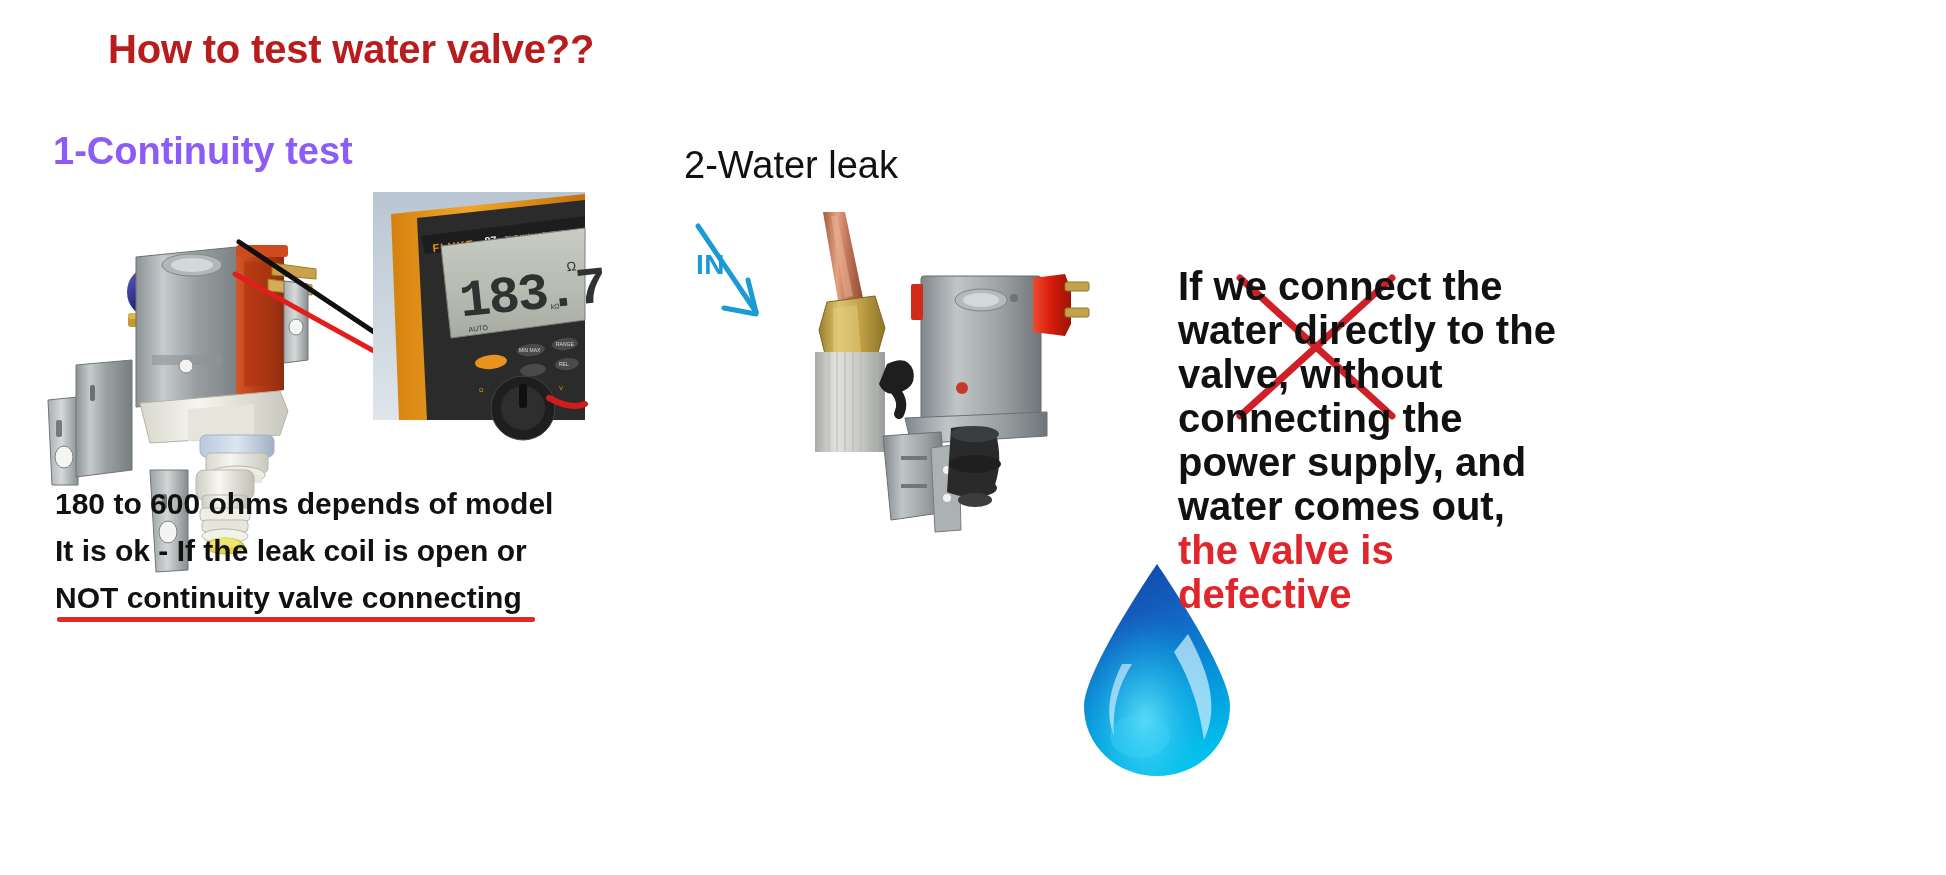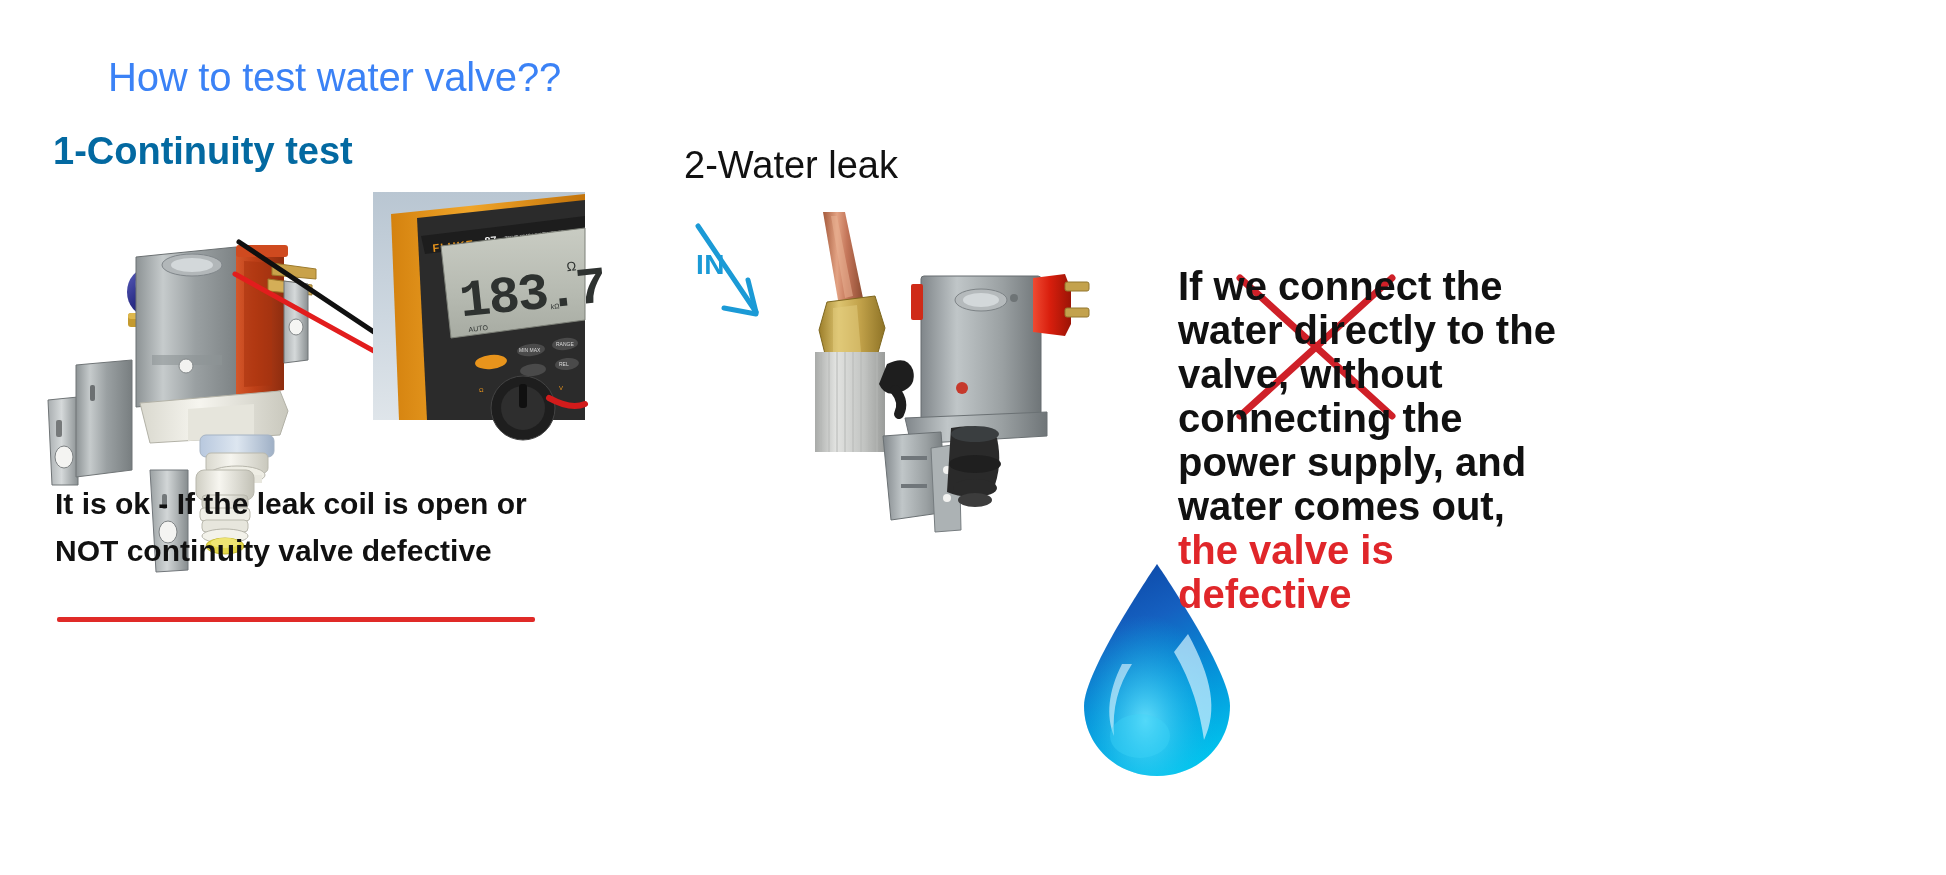--- a/index.html
+++ b/index.html
@@ -2,22 +2,22 @@
 <html><head>
 <meta charset="utf-8">
 <style>
   html,body{margin:0;padding:0;background:#fff;}
   body{width:1946px;height:875px;position:relative;overflow:hidden;
        font-family:"Liberation Sans", sans-serif;color:#111;}
 
   .abs{position:absolute;}
 
   
-  #main-title{left:108px;top:27px;font-size:40px;font-weight:normal;letter-spacing:-.2px;color:#3b82f6;white-space:nowrap;margin-top:28px;}
-  #heading-1{left:53px;top:130px;font-size:38px;font-weight:bold;color:#0369a1;white-space:nowrap;}
+  #main-title{left:108px;top:27px;font-size:40px;font-weight:bold;letter-spacing:-.2px;color:#b91c1c;white-space:nowrap;}
+  #heading-1{left:53px;top:130px;font-size:38px;font-weight:bold;color:#8b5cf6;white-space:nowrap;}
   #heading-2{left:684px;top:144px;font-size:38px;font-weight:normal;color:#111;white-space:nowrap;}
 
   #left-note{left:55px;top:480px;width:620px;font-size:30px;font-weight:bold;line-height:47px;color:#111;}
   #left-note div{white-space:nowrap;}
   #red-underline{left:57px;top:617px;width:478px;height:5px;background:#e02a28;border-radius:2px;}
 
   #right-note{left:1178px;top:264px;width:380px;font-size:40px;font-weight:bold;line-height:44px;color:#111;}
   .red-text{color:#e0262a;}
 
   #in-label{left:696px;top:249px;font-size:28px;font-weight:bold;color:#1b9ad6;letter-spacing:.5px;}
@@ -189,22 +189,23 @@
   <circle cx="150" cy="216" r="22" fill="#2e2e2e"></circle>
   <rect x="146" y="192" width="8" height="24" rx="3" fill="#101010"></rect>
   <text x="106" y="200" font-size="6" fill="#e8941c" font-family="'Liberation Sans',sans-serif">Ω</text>
   <text x="186" y="198" font-size="6" fill="#e8941c" font-family="'Liberation Sans',sans-serif">V</text>
 
   <path d="M176 206 q22 12 36 6" stroke="#d21b1b" stroke-width="6" fill="none" stroke-linecap="round"></path>
 </svg>
 </div>
 
 <div class="abs" id="left-note">
+  <div>180 to 600 ohms depends of model</div>
   <div>It is ok - If the leak coil is open or</div>
-  <div>NOT continuity valve defective</div>
+  <div>NOT continuity valve connecting</div>
 </div>
 <div class="abs" id="red-underline"></div>
 
 <div class="abs" id="heading-2">2-Water leak</div>
 
 <div class="abs" id="in-label">IN</div>
 
 <div class="abs" style="left:690px;top:222px;width:90px;height:110px;">
 <svg width="90" height="110" viewBox="0 0 90 110" xmlns="http://www.w3.org/2000/svg">
   <line x1="8" y1="4" x2="66" y2="90" stroke="#1b9ad6" stroke-width="5" stroke-linecap="round"></line>

